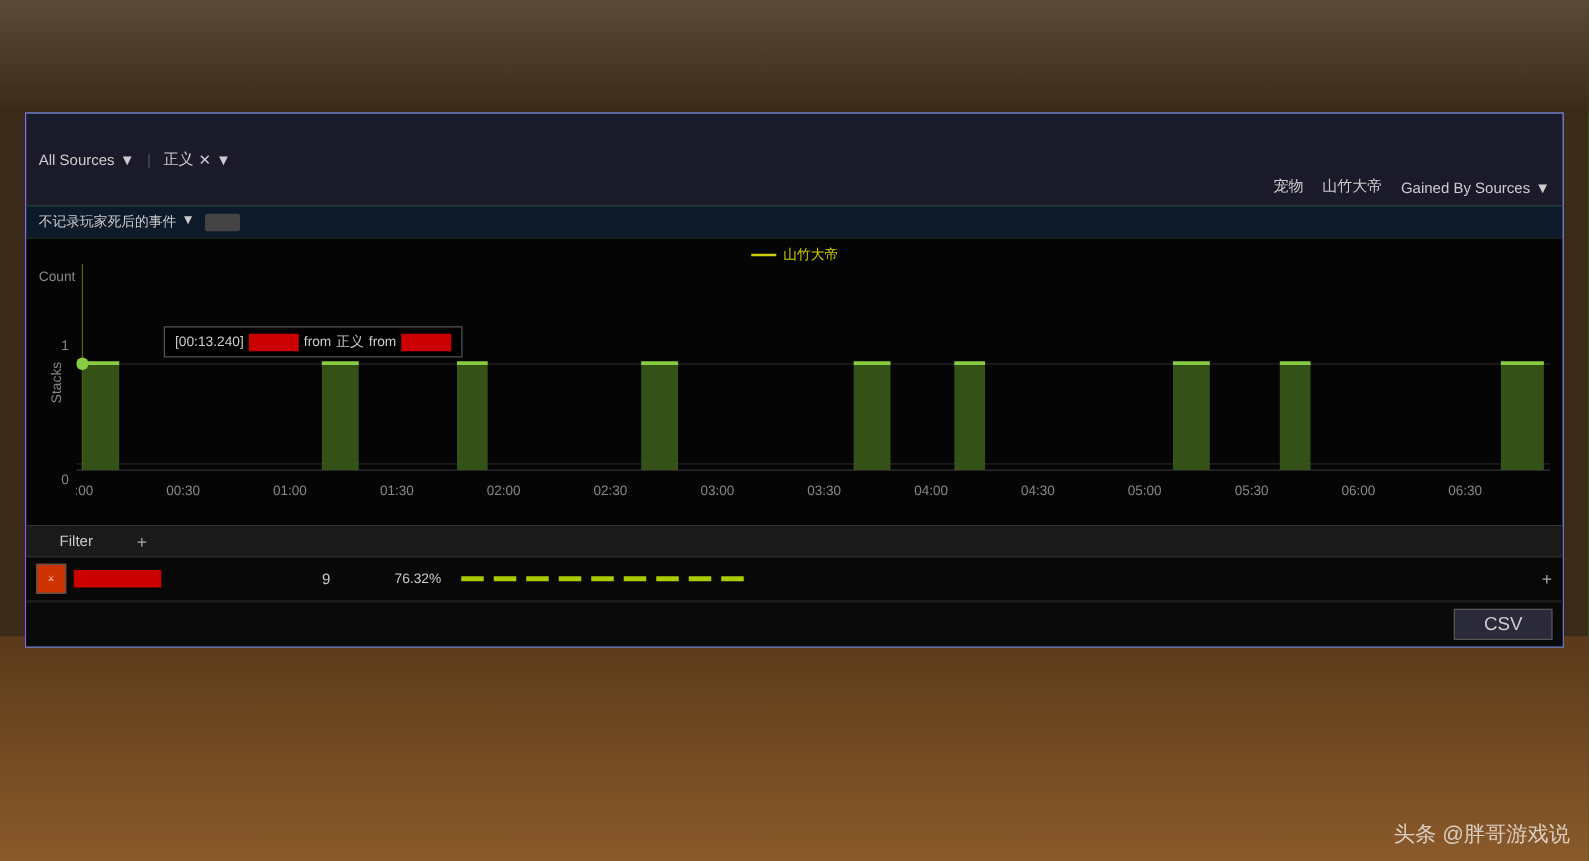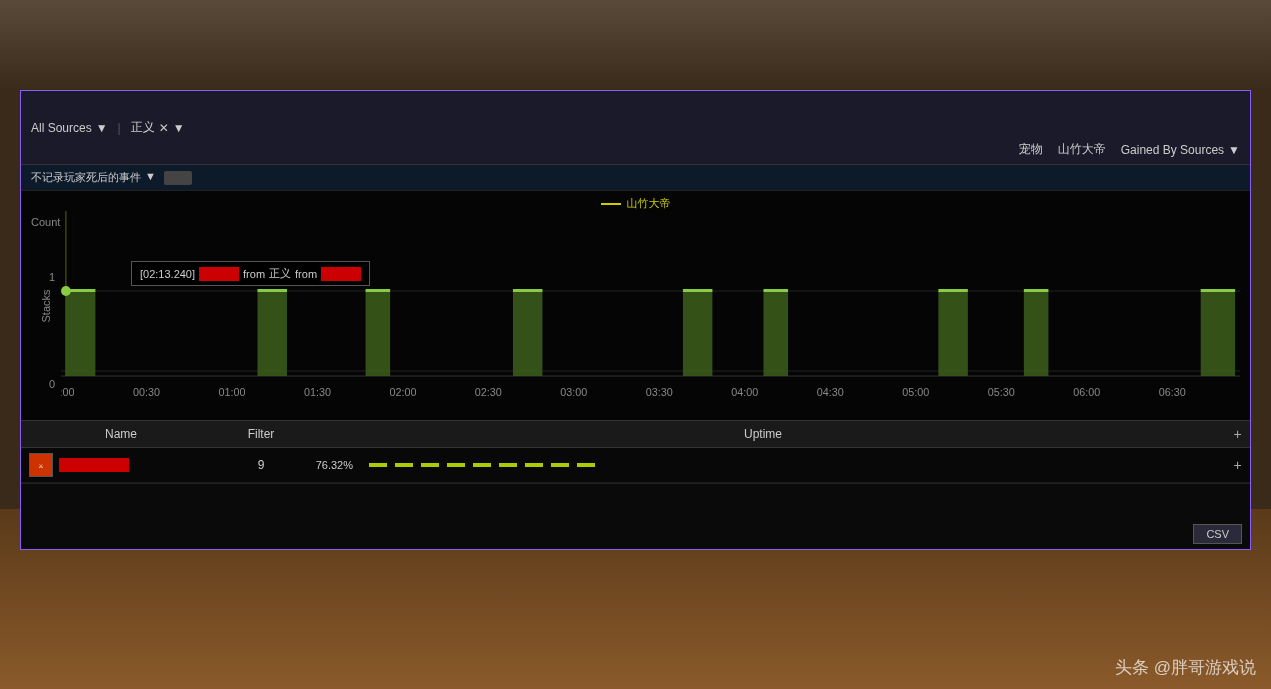--- a/index.html
+++ b/index.html
@@ -322,24 +322,23 @@
       display: flex;
       justify-content: flex-end;
       padding: 5px 8px;
       background: #0a0a0a;
       border-top: 1px solid #222;
     }
     .csv-btn {
       background: #2a2a3a;
       border: 1px solid #555;
       color: #ccc;
-      padding: 3px 12px;
-      font-size: 11px;
-      cursor: pointer;
-      margin-top: 35px;
+      padding: 3px 23px;
+      font-size: 15px;
+      cursor: pointer;
     }
 
     
     .watermark {
       position: absolute;
       bottom: 10px;
       right: 15px;
       color: rgba(255,255,255,0.7);
       font-size: 17px;
       z-index: 20;
@@ -448,35 +447,33 @@
       <rect x="980" y="80" width="25" height="85" fill="#3a5a1a" opacity="0.9"></rect>
       <rect x="980" y="78" width="25" height="3" fill="#88cc44"></rect>
 
       <rect x="1160" y="80" width="35" height="85" fill="#3a5a1a" opacity="0.9"></rect>
       <rect x="1160" y="78" width="35" height="3" fill="#88cc44"></rect>
 
       <circle cx="5" cy="80" r="5" fill="#88cc44"></circle>
     </svg>
 
     <div class="chart-tooltip">
-      <span>[02:13.240]</span>
+      <span>[00:13.240]</span>
       <span class="tooltip-red-block"></span>
       <span>from</span>
       <span>正义</span>
       <span>from</span>
       <span class="tooltip-red-block"></span>
     </div>
   </div>
 
   <div class="data-table">
 
     <div class="table-header">
-      <div class="col-name">Name</div>
       <div class="col-count">Filter</div>
-      <div class="col-uptime">Uptime</div>
       <div class="col-plus">+</div>
     </div>
 
     <div class="table-row-data">
       <div class="row-name-cell">
         <div class="row-avatar">
           <span style="font-size:6px;color:#fff">⚔</span>
         </div>
         <div class="row-name-text"></div>
       </div>

